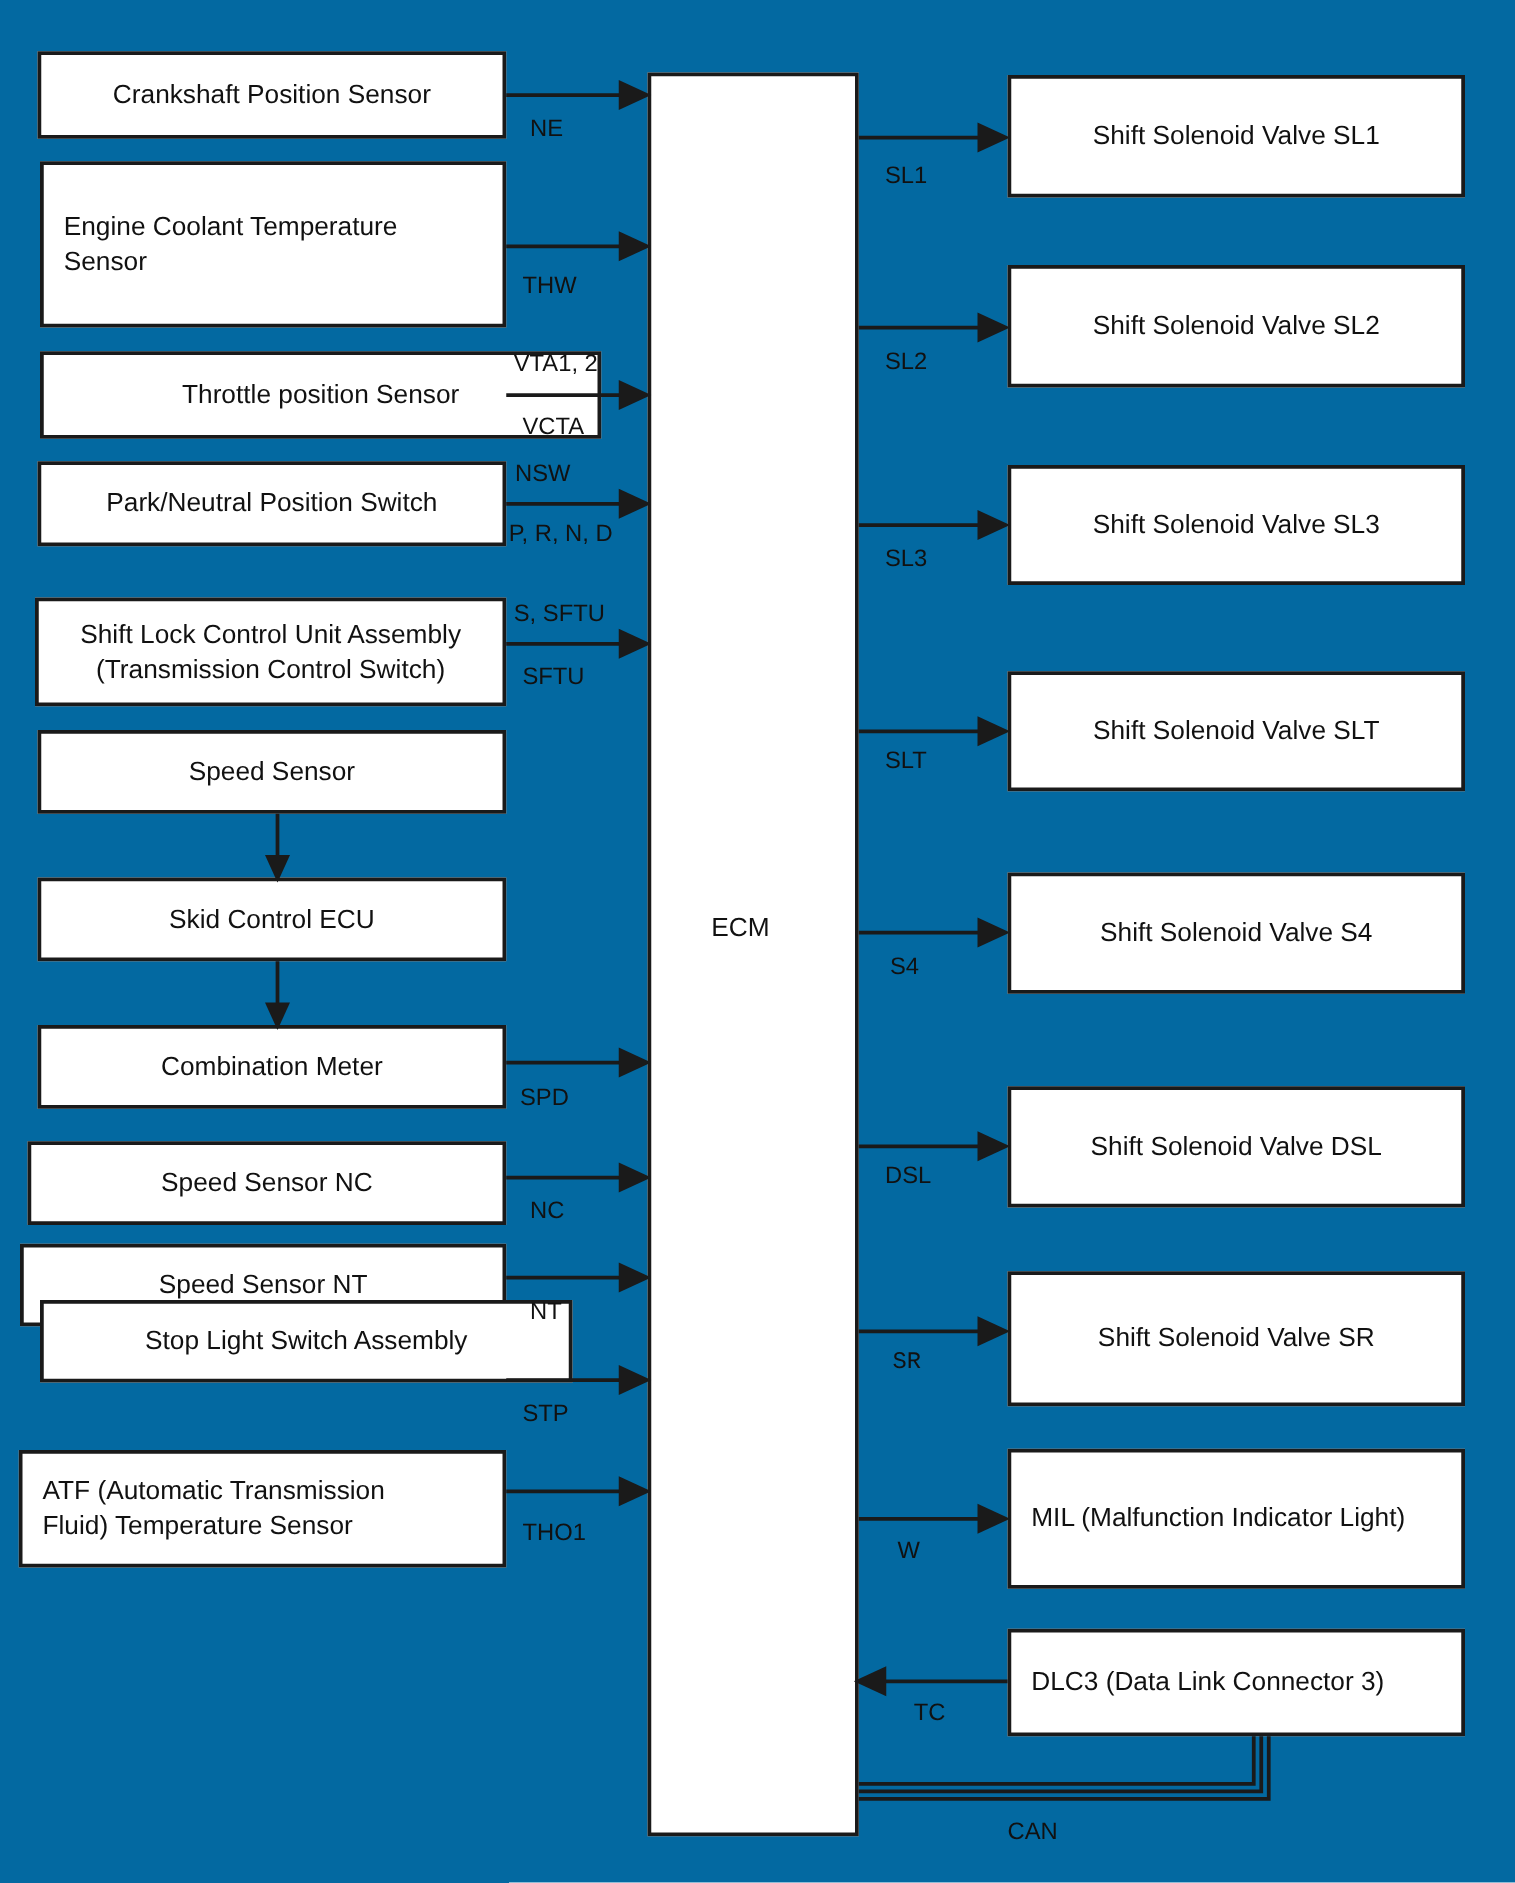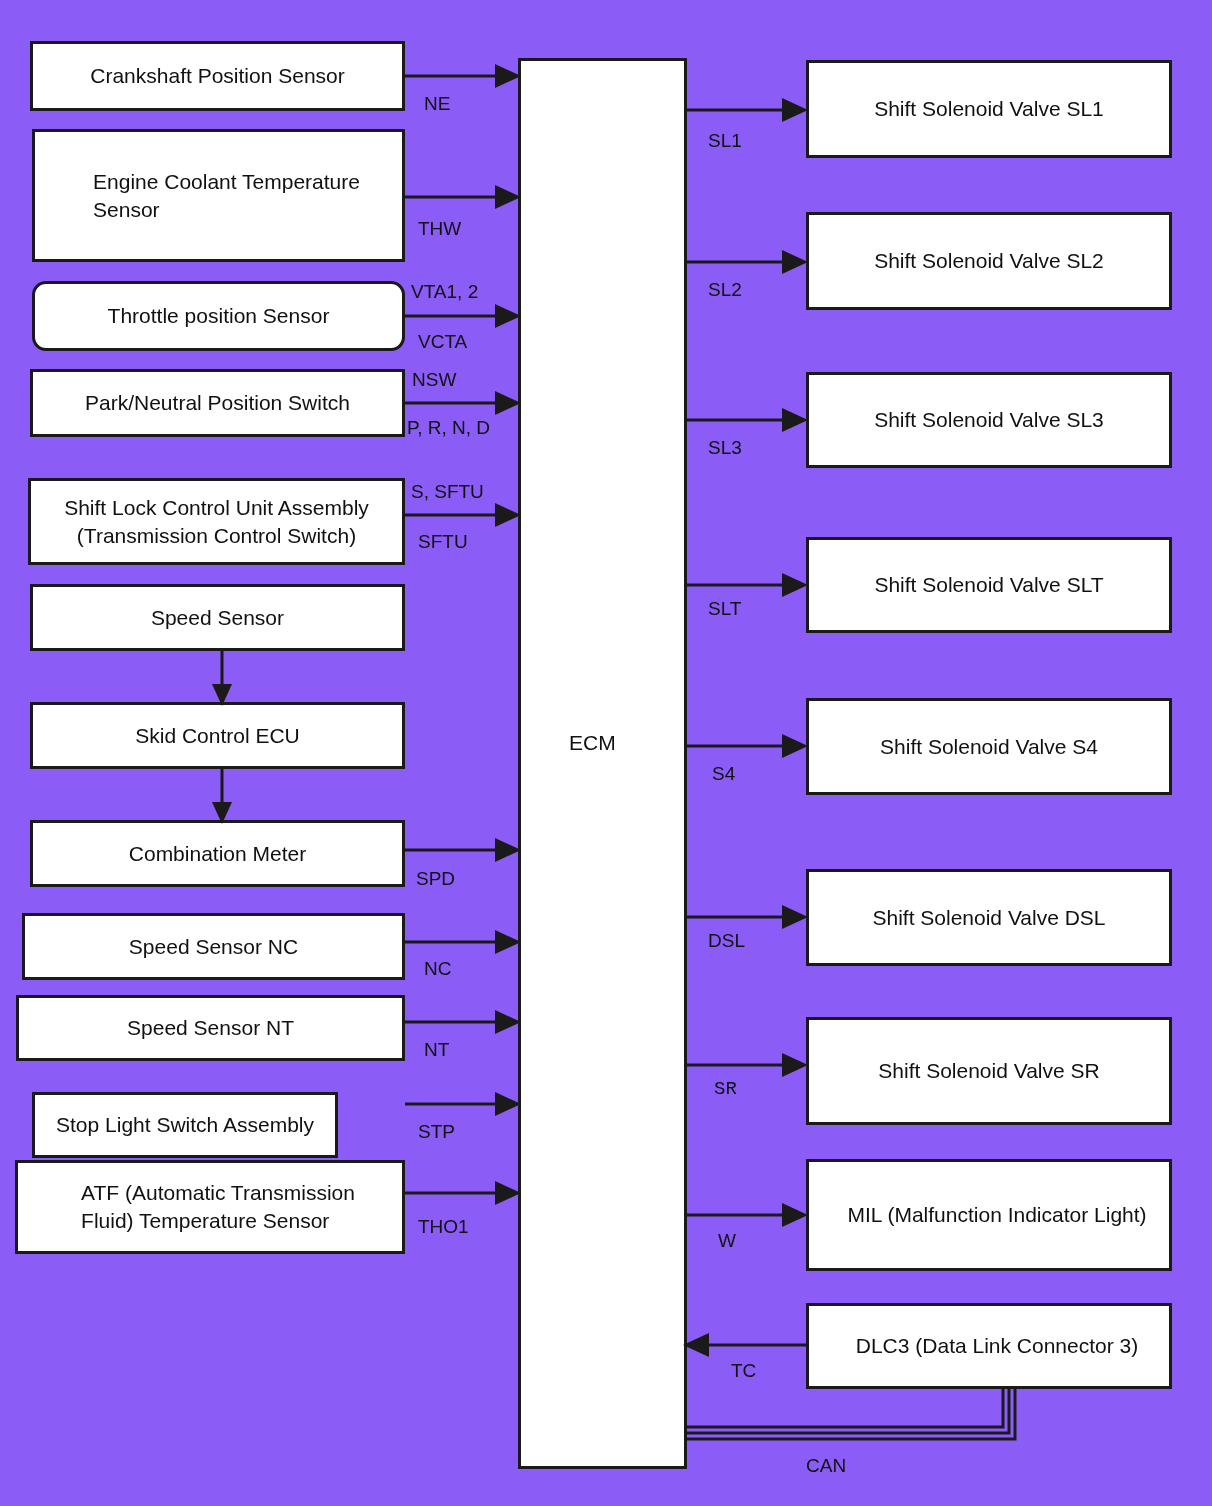--- a/index.html
+++ b/index.html
@@ -1,36 +1,36 @@
 <!DOCTYPE html>
 <html><head>
 <meta charset="utf-8">
 <style>
   html,body{margin:0;padding:0;background:#ffffff;}
   body{font-family:"Liberation Sans","DejaVu Sans",sans-serif;}
   #canvas{
     position:relative;
     width:1212px;
     height:1506px;
-    background:#8b5cf6;
+    background:#0369a1;
     overflow:hidden;
   }
   .box{
     position:absolute;
     box-sizing:border-box;
     border:3px solid #1a1a1a;
     background:#ffffff;
     display:flex;
     align-items:center;
     color:#111111;
     font-size:21px;
     line-height:1.32;
   }
   .box.center{justify-content:center;text-align:center;}
-  .box.left{justify-content:center;text-align:left;padding-left:16px;}
+  .box.left{justify-content:flex-start;text-align:left;padding-left:16px;}
   .box-label{display:block;white-space:pre-line;}
   .ecm-box{
     position:absolute;
     box-sizing:border-box;
     border:3px solid #1a1a1a;
     background:#ffffff;
   }
   .ecm-text{
     position:absolute;
     color:#111111;
@@ -63,21 +63,21 @@
 
   <div class="box center" style="left:30px;  top:41px;  width:375px; height:70px;">
     <span class="box-label">Crankshaft Position Sensor</span>
   </div>
 
   <div class="box left" style="left:32px;  top:129px; width:373px; height:133px;">
     <span class="box-label">Engine Coolant Temperature
 Sensor</span>
   </div>
 
-  <div class="box center" style="left:32px;  top:281px; width:373px; height:70px;border-radius:14px;">
+  <div class="box center" style="left:32px;  top:281px; width:449px; height:70px;">
     <span class="box-label">Throttle position Sensor</span>
   </div>
 
   <div class="box center" style="left:30px;  top:369px; width:375px; height:68px;">
     <span class="box-label">Park/Neutral Position Switch</span>
   </div>
 
   <div class="box center" style="left:28px;  top:478px; width:377px; height:87px;">
     <span class="box-label">Shift Lock Control Unit Assembly
 (Transmission Control Switch)</span>
@@ -96,21 +96,21 @@
   </div>
 
   <div class="box center" style="left:22px;  top:913px; width:383px; height:67px;">
     <span class="box-label">Speed Sensor NC</span>
   </div>
 
   <div class="box center" style="left:16px;  top:995px; width:389px; height:66px;">
     <span class="box-label">Speed Sensor NT</span>
   </div>
 
-  <div class="box center" style="left:32px;  top:1092px; width:306px; height:66px;">
+  <div class="box center" style="left:32px;  top:1040px; width:426px; height:66px;">
     <span class="box-label">Stop Light Switch Assembly</span>
   </div>
 
   <div class="box left" style="left:15px;  top:1160px; width:390px; height:94px;">
     <span class="box-label">ATF (Automatic Transmission
 Fluid) Temperature Sensor</span>
   </div>
 
   <div class="ecm-box" style="left:518px; top:58px; width:169px; height:1411px;"></div>
   <div class="ecm-text" style="left:569px; top:731px;">ECM</div>

